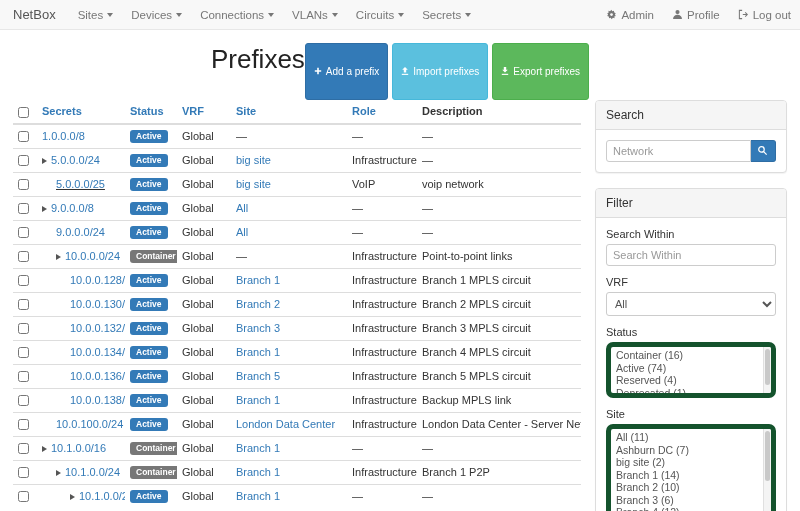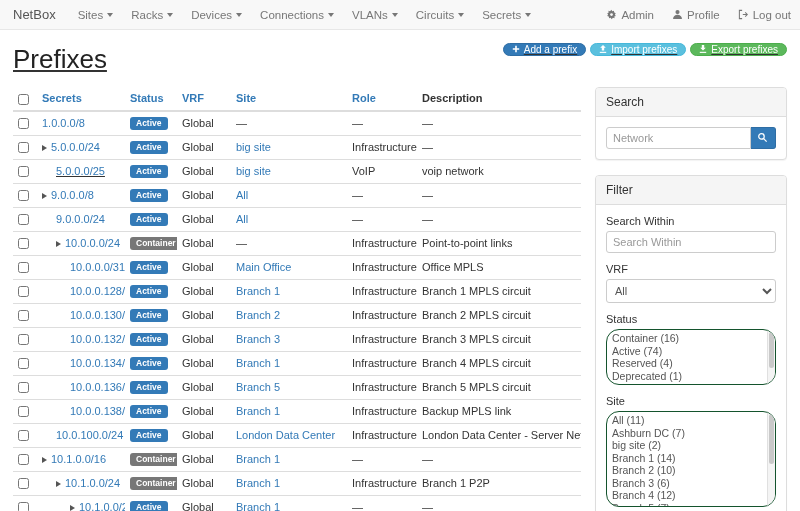--- a/index.html
+++ b/index.html
@@ -14,25 +14,25 @@
   .nav-item { display:flex; align-items:center; gap:4px; padding:0 9px; color:#777;
     text-decoration:none; cursor:pointer; white-space:nowrap;text-align:center; }
   .nav-item.active { background:#e2e2e2; color:#555; }
   .nav-right { margin-left:auto; display:flex; }
   .caret { width:0; height:0; border-left:3px solid transparent; border-right:3px solid transparent;
     border-top:4px solid currentColor; display:inline-block; }
   .nav-ico { display:inline-flex; align-items:center; }
 
   
   .content { padding:0 13px; }
-  .page-header { display:flex; justify-content:space-between; align-items:flex-start; margin-top:10px;text-decoration:underline; }
+  .page-header { display:flex; justify-content:center; align-items:flex-start; margin-top:10px; }
   h1 { font-size:26px; font-weight:400; color:#222; margin:4px 0 12px; }
   .hdr-buttons { display:flex; gap:4px; margin-top:3px; }
   .btn { display:inline-flex; align-items:center; gap:4px; font-size:10px; color:#fff;
-    padding:0 8px; border-radius:9px; border:1px solid transparent; cursor:pointer; font-family:inherit; }
+    padding:22px 8px; border-radius:3px; border:1px solid transparent; cursor:pointer; font-family:inherit; }
   .btn-primary { background:#337ab7; border-color:#2e6da4; }
   .btn-info { background:#5bc0de; border-color:#46b8da; }
   .btn-success { background:#5cb85c; border-color:#4cae4c; }
 
   .main-row { display:flex; gap:14px; align-items:flex-start; }
   .table-area { flex:1; min-width:0; }
   .sidebar { width:192px; flex-shrink:0; }
 
   
   table.prefix-table { width:100%; border-collapse:collapse; font-size:11px; table-layout:fixed; }
@@ -60,40 +60,36 @@
   .form-label.first { margin-top:0; }
   .text-input { width:100%; border:1px solid #ccc; border-radius:3px; padding:4px 6px;
     font-size:11px; color:#555; font-family:Liberation Sans, sans-serif; }
   .text-input::placeholder { color:#999; }
   .select { width:100%; border:1px solid #ccc; border-radius:3px; font-size:11px; color:#555;
     background:#fff; font-family:inherit; height:24px; padding:2px 4px; }
   .input-group { display:flex; }
   .input-group .text-input { border-radius:3px 0 0 3px; min-width:0; }
   .btn-search { width:30px; background:#337ab7; border:1px solid #2e6da4; border-left:none;
     border-radius:0 3px 3px 0; display:flex; align-items:center; justify-content:center; cursor:pointer; }
-  .multi { position:relative; border:1px solid #14532d; border-radius:13px; overflow:hidden; background:#fff; padding:2px 0; }
+  .multi { position:relative; border:5px solid #14532d; border-radius:7px; overflow:hidden; background:#fff; padding:2px 0; }
   .multi .opt { font-size:10.5px; color:#555; line-height:12.5px; padding:0 12px 0 5px;
     white-space:nowrap; overflow:hidden; }
   .multi .sb { position:absolute; top:0; right:0; bottom:0; width:8px; background:#f4f4f4; border-left:1px solid #e0e0e0; }
   .multi .sb .thumb { position:absolute; left:1px; right:1px; border-radius:3px; background:#c9c9c9; }
   #status-multi { height:56px; }  #status-multi .thumb { top:2px; height:36px; }
   #site-multi   { height:96px; } #site-multi .thumb   { top:2px; height:50px; }
 </style>
 </head>
 <body>
 
 <div class="navbar">
   <a class="brand">NetBox</a>
   <div class="nav-left" id="nav-items">
       <a class="nav-item">
         <span>Sites</span>
-        <i class="caret"></i>
-      </a>
-      <a class="nav-item">
-        <span>Racks</span>
         <i class="caret"></i>
       </a>
       <a class="nav-item">
         <span>Devices</span>
         <i class="caret"></i>
       </a>
       <a class="nav-item">
         <span>Connections</span>
         <i class="caret"></i>
       </a>
@@ -243,29 +239,20 @@
               <td><input type="checkbox" style=""></td>
               <td style="padding-left: 19px;"><span class="tri"></span><a class="lnk" href="#">10.0.0.0/24</a></td>
               <td><span class="badge container">Container</span></td>
               <td>Global</td>
               <td class="dash">—</td>
               <td>Infrastructure</td>
               <td>Point-to-point links</td>
             </tr>
             <tr>
               <td><input type="checkbox" style=""></td>
-              <td style="padding-left: 33px;"><a class="lnk" href="#">10.0.0.0/31</a></td>
-              <td><span class="badge active">Active</span></td>
-              <td>Global</td>
-              <td><a class="lnk" href="#">Main Office</a></td>
-              <td>Infrastructure</td>
-              <td>Office MPLS</td>
-            </tr>
-            <tr>
-              <td><input type="checkbox" style=""></td>
               <td style="padding-left: 33px;"><a class="lnk" href="#">10.0.0.128/31</a></td>
               <td><span class="badge active">Active</span></td>
               <td>Global</td>
               <td><a class="lnk" href="#">Branch 1</a></td>
               <td>Infrastructure</td>
               <td>Branch 1 MPLS circuit</td>
             </tr>
             <tr>
               <td><input type="checkbox" style=""></td>
               <td style="padding-left: 33px;"><a class="lnk" href="#">10.0.0.130/31</a></td>

